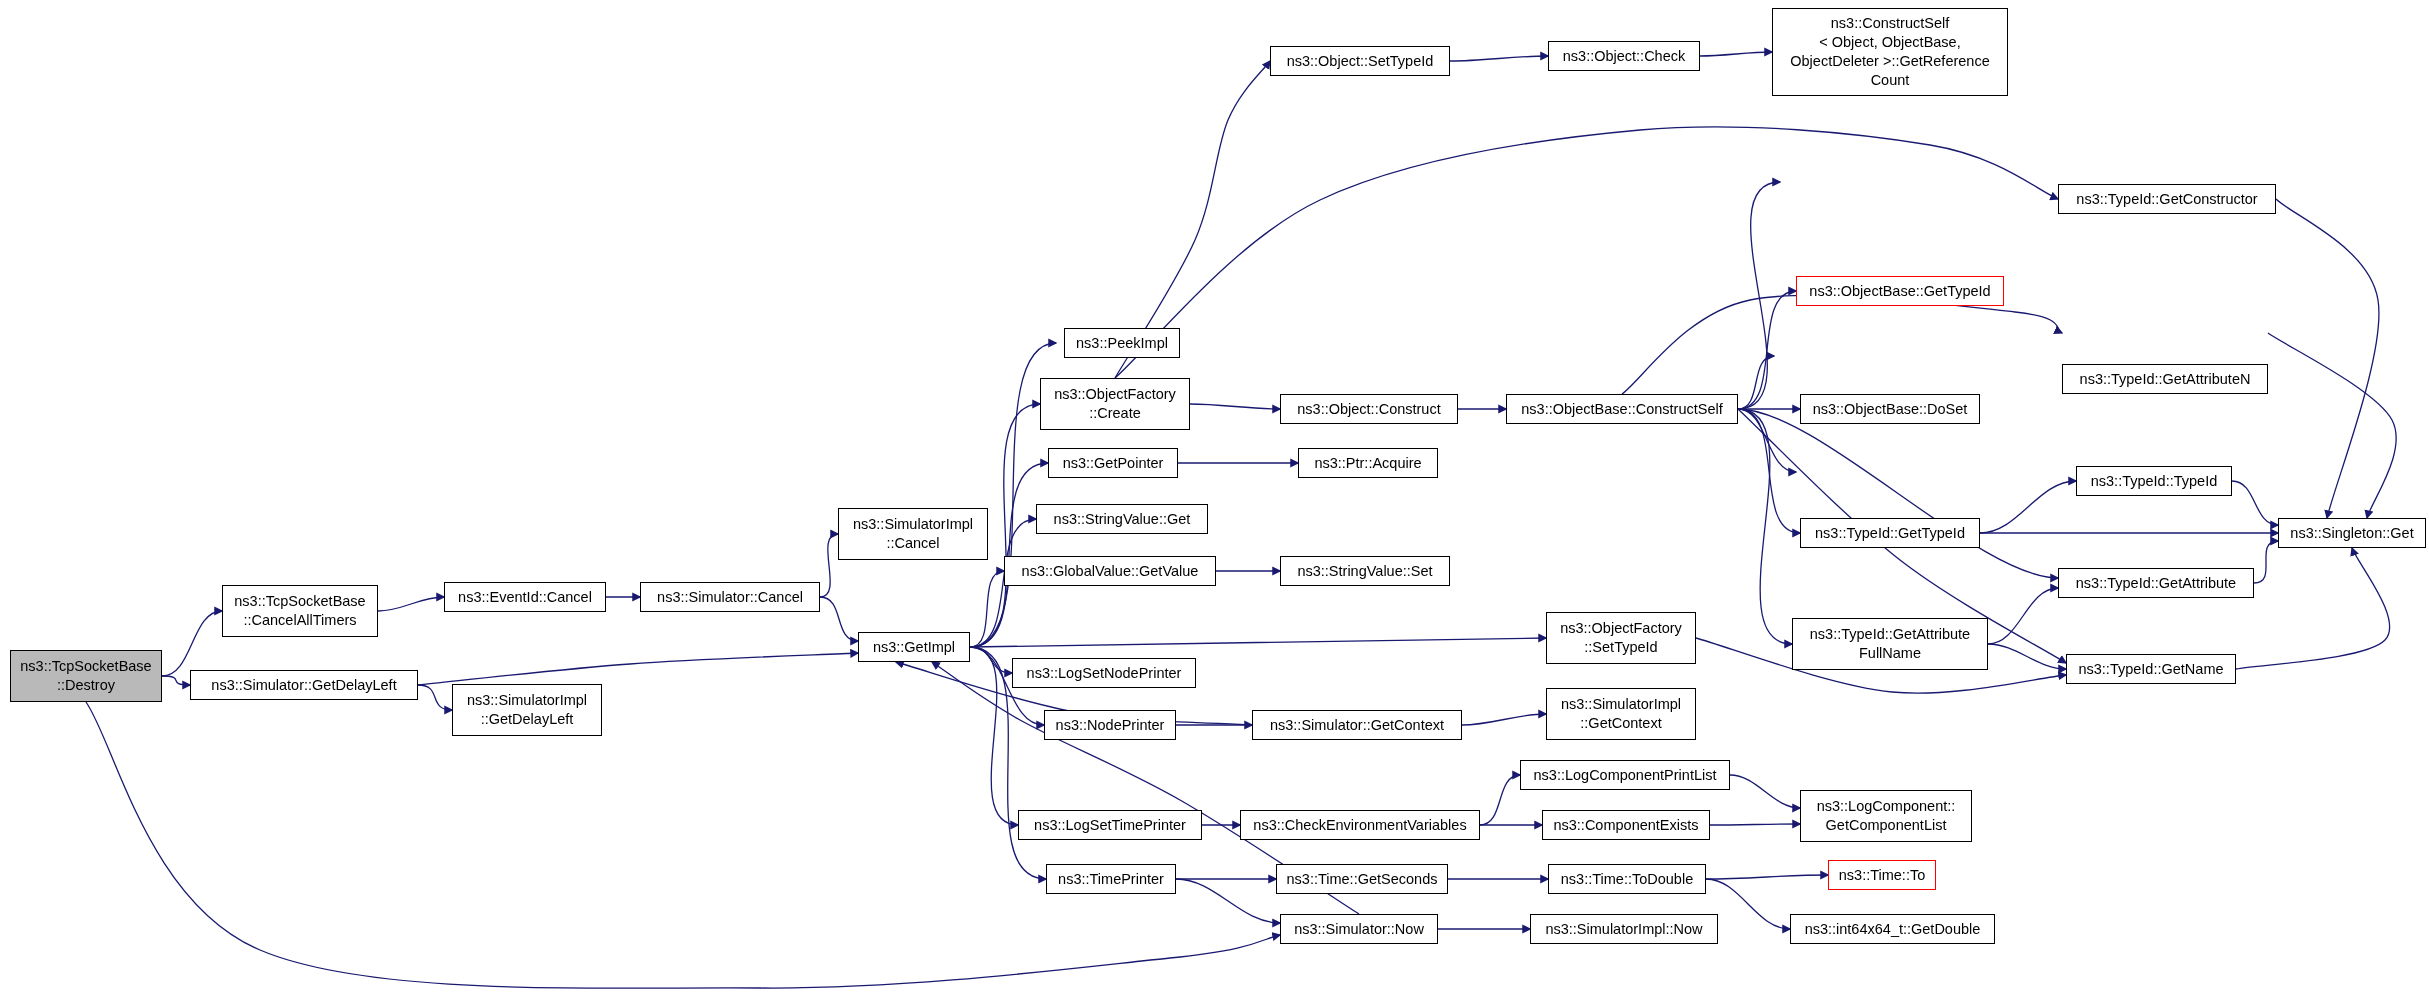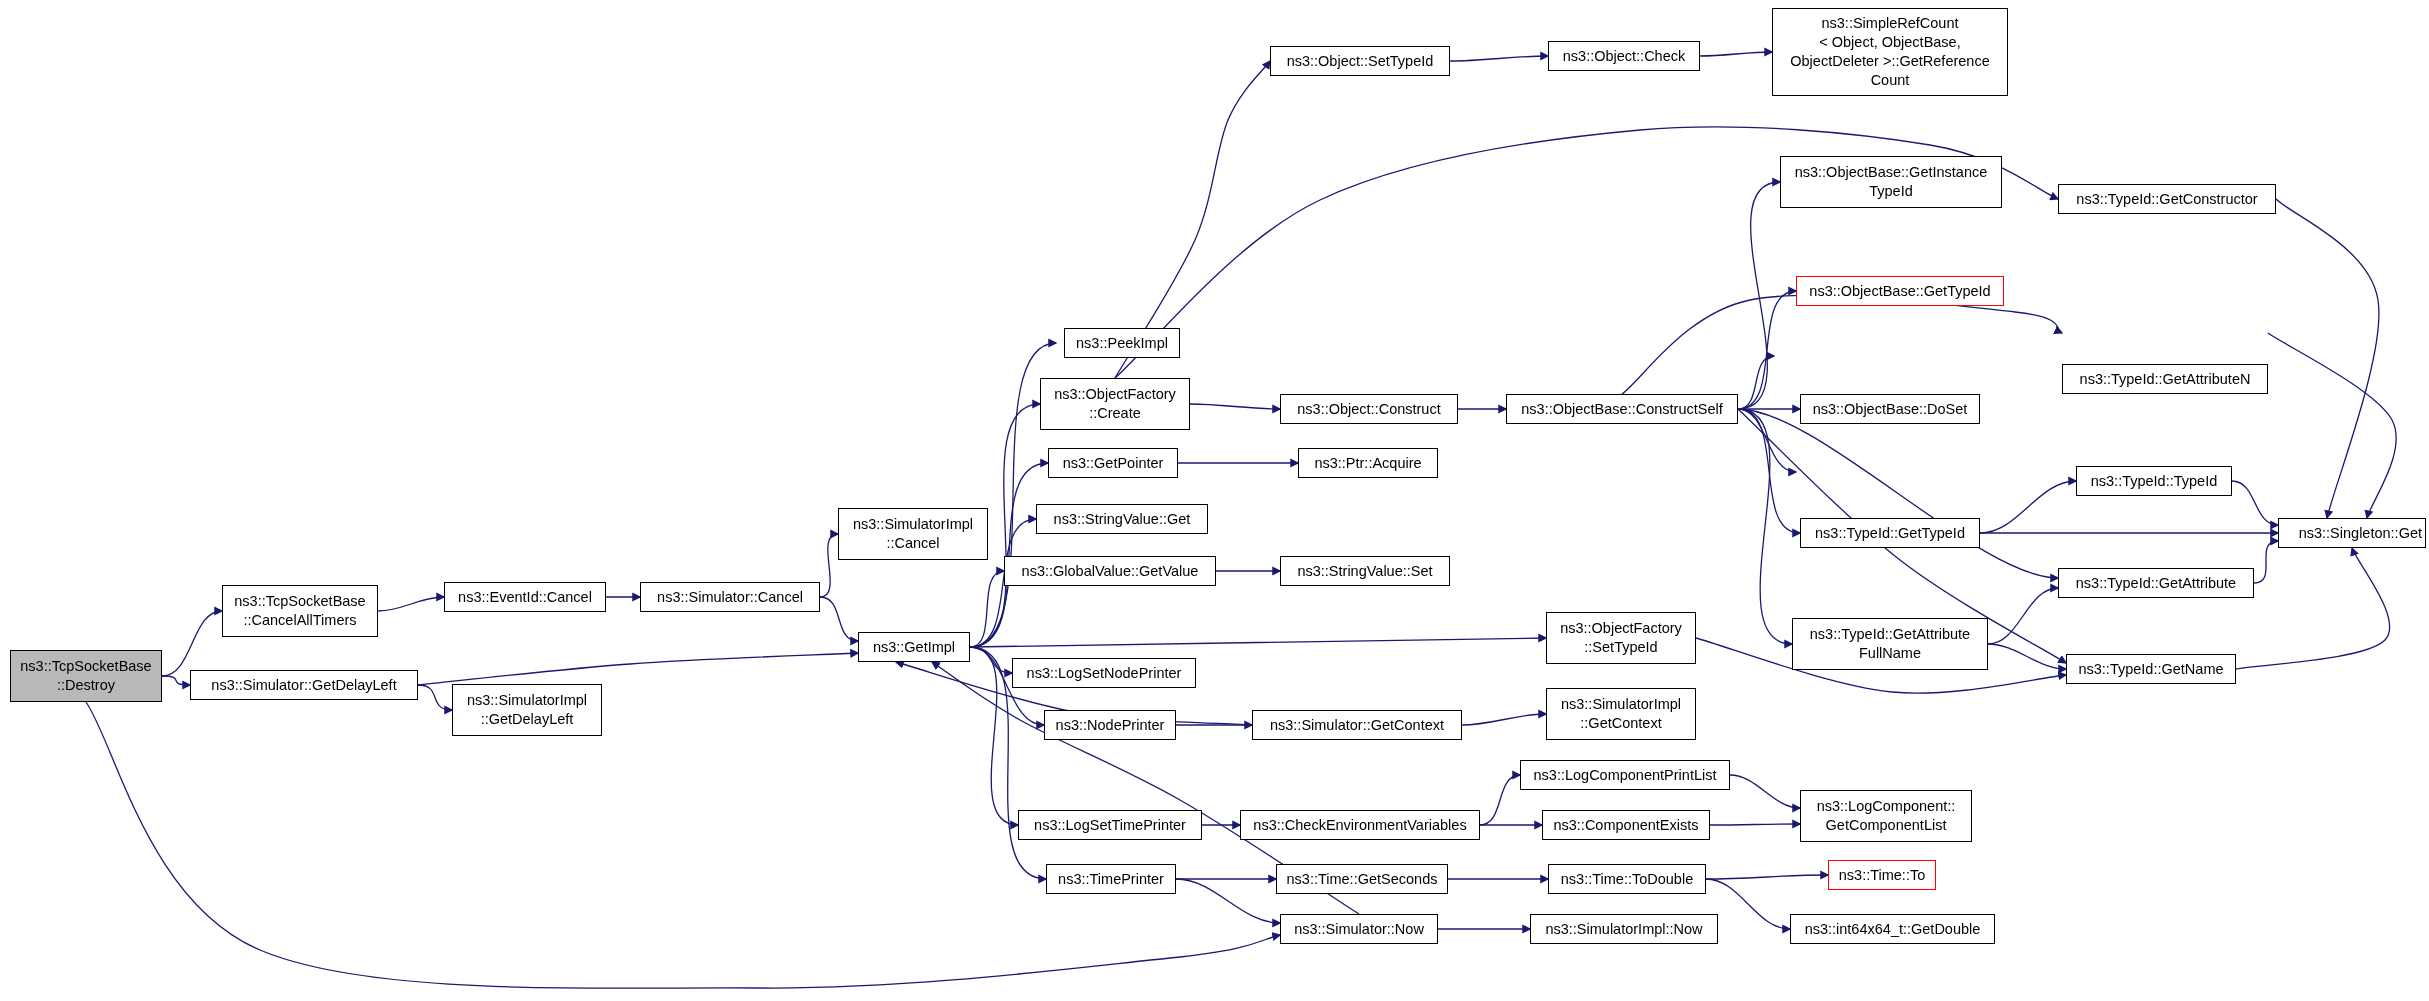--- a/index.html
+++ b/index.html
@@ -166,60 +166,56 @@
     <div class="node" style="left: 1280px; top: 914px; width: 158px; height: 30px; background: rgb(255, 255, 255); border-color: rgb(0, 0, 0);">
       <div class="nl">ns3::Simulator::Now</div>
     </div>
     <div class="node" style="left: 1270px; top: 46px; width: 180px; height: 30px; background: rgb(255, 255, 255); border-color: rgb(0, 0, 0);">
       <div class="nl">ns3::Object::SetTypeId</div>
     </div>
     <div class="node" style="left: 1548px; top: 41px; width: 152px; height: 30px; background: rgb(255, 255, 255); border-color: rgb(0, 0, 0);">
       <div class="nl">ns3::Object::Check</div>
     </div>
     <div class="node" style="left: 1772px; top: 8px; width: 236px; height: 88px; background: rgb(255, 255, 255); border-color: rgb(0, 0, 0);">
-      <div class="nl">ns3::SimpleRefCount</div>
+      <div class="nl">ns3::ConstructSelf</div>
       <div class="nl">&lt; Object, ObjectBase,</div>
       <div class="nl">ObjectDeleter &gt;::GetReference</div>
       <div class="nl">Count</div>
     </div>
     <div class="node" style="left: 1298px; top: 448px; width: 140px; height: 30px; background: rgb(255, 255, 255); border-color: rgb(0, 0, 0);">
       <div class="nl">ns3::Ptr::Acquire</div>
     </div>
     <div class="node" style="left: 1280px; top: 556px; width: 170px; height: 30px; background: rgb(255, 255, 255); border-color: rgb(0, 0, 0);">
       <div class="nl">ns3::StringValue::Set</div>
     </div>
     <div class="node" style="left: 1280px; top: 394px; width: 178px; height: 30px; background: rgb(255, 255, 255); border-color: rgb(0, 0, 0);">
       <div class="nl">ns3::Object::Construct</div>
     </div>
     <div class="node" style="left: 1506px; top: 394px; width: 232px; height: 30px; background: rgb(255, 255, 255); border-color: rgb(0, 0, 0);">
       <div class="nl">ns3::ObjectBase::ConstructSelf</div>
     </div>
-    <div class="node" style="left: 1780px; top: 156px; width: 222px; height: 52px; background: rgb(255, 255, 255); border-color: rgb(0, 0, 0);">
-      <div class="nl">ns3::ObjectBase::GetInstance</div>
-      <div class="nl">TypeId</div>
-    </div>
     <div class="node" style="left: 2058px; top: 184px; width: 218px; height: 30px; background: rgb(255, 255, 255); border-color: rgb(0, 0, 0);">
       <div class="nl">ns3::TypeId::GetConstructor</div>
     </div>
     <div class="node truncated" style="left: 1796px; top: 276px; width: 208px; height: 30px; background: rgb(255, 255, 255); border-color: rgb(255, 0, 0);">
       <div class="nl">ns3::ObjectBase::GetTypeId</div>
     </div>
     <div class="node" style="left: 2062px; top: 318px; width: 206px; height: 30px; background: rgb(255, 255, 255); border-color: rgb(0, 0, 0); margin-top: 46px;">
       <div class="nl">ns3::TypeId::GetAttributeN</div>
     </div>
     <div class="node" style="left: 1800px; top: 394px; width: 180px; height: 30px; background: rgb(255, 255, 255); border-color: rgb(0, 0, 0);">
       <div class="nl">ns3::ObjectBase::DoSet</div>
     </div>
     <div class="node" style="left: 2076px; top: 466px; width: 156px; height: 30px; background: rgb(255, 255, 255); border-color: rgb(0, 0, 0);">
       <div class="nl">ns3::TypeId::TypeId</div>
     </div>
     <div class="node" style="left: 1800px; top: 518px; width: 180px; height: 30px; background: rgb(255, 255, 255); border-color: rgb(0, 0, 0);">
       <div class="nl">ns3::TypeId::GetTypeId</div>
     </div>
-    <div class="node" style="left: 2278px; top: 518px; width: 148px; height: 30px; background: rgb(255, 255, 255); border-color: rgb(0, 0, 0); align-items: flex-end;">
+    <div class="node" style="left: 2278px; top: 518px; width: 148px; height: 30px; background: rgb(255, 255, 255); border-color: rgb(0, 0, 0);">
       <div class="nl">ns3::Singleton::Get</div>
     </div>
     <div class="node" style="left: 2058px; top: 568px; width: 196px; height: 30px; background: rgb(255, 255, 255); border-color: rgb(0, 0, 0);">
       <div class="nl">ns3::TypeId::GetAttribute</div>
     </div>
     <div class="node" style="left: 1792px; top: 618px; width: 196px; height: 52px; background: rgb(255, 255, 255); border-color: rgb(0, 0, 0);">
       <div class="nl">ns3::TypeId::GetAttribute</div>
       <div class="nl">FullName</div>
     </div>
     <div class="node" style="left: 1546px; top: 612px; width: 150px; height: 52px; background: rgb(255, 255, 255); border-color: rgb(0, 0, 0);">

